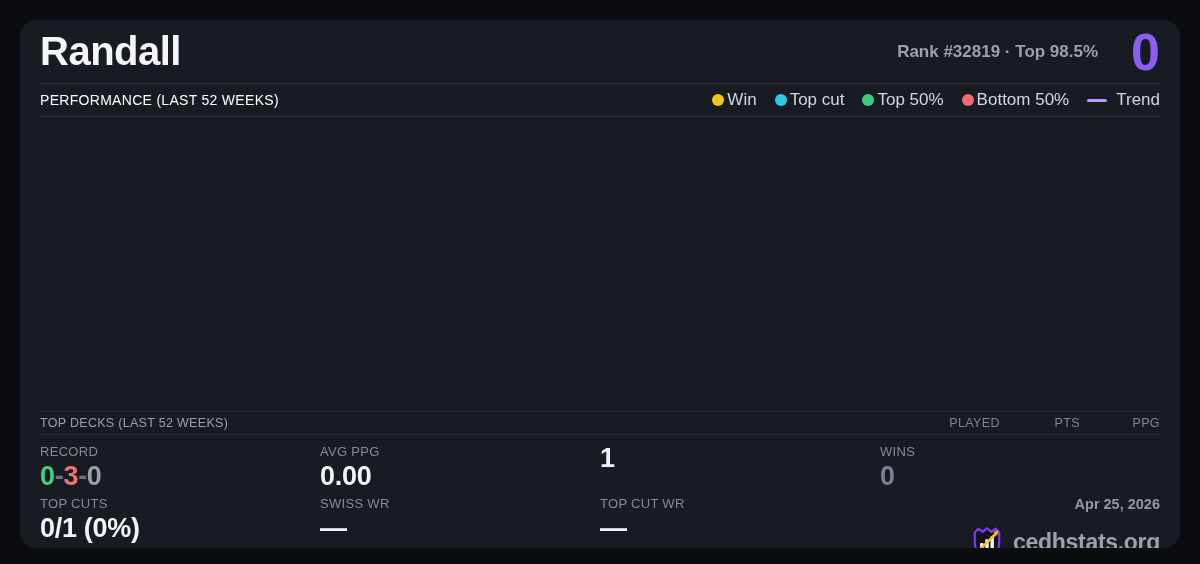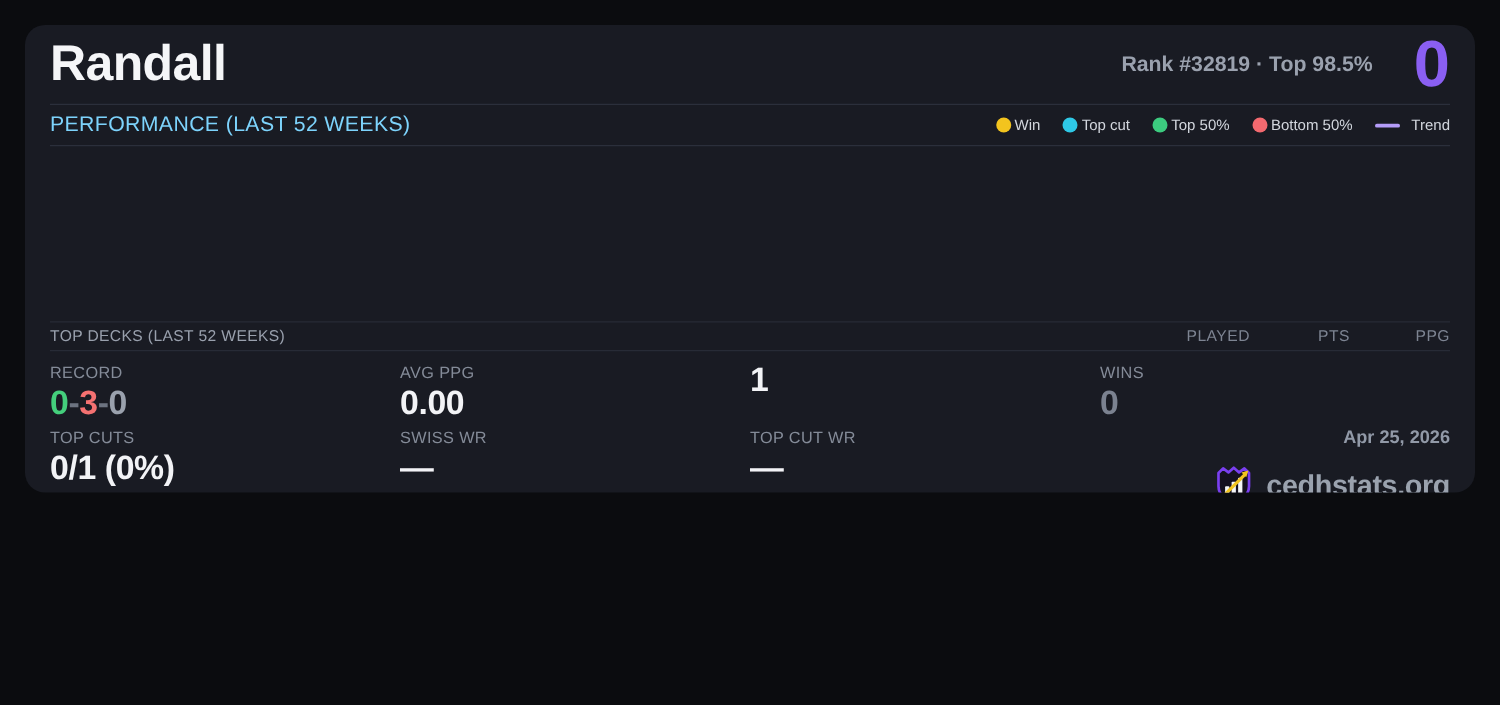--- a/index.html
+++ b/index.html
@@ -1,40 +1,40 @@
 <!DOCTYPE html>
 <html><head>
 <meta charset="utf-8">
 <style>
   * { margin: 0; padding: 0; box-sizing: border-box; }
   html, body { width: 1200px; height: 564px; background: #0b0c0f; font-family: "Liberation Sans", sans-serif; }
   .card {
-    position: absolute; left: 20px; top: 20px; width: 1160px; height: 374px;
+    position: absolute; left: 20px; top: 20px; width: 1160px; height: 528px;
     background: #191b23; border-radius: 16px; padding: 0 20px;
     display: flex; flex-direction: column; overflow: hidden;
   }
   
   .header-row {
     height: 64px; display: flex; align-items: center; justify-content: space-between;
     border-bottom: 1px solid #2b2f3b;
   }
   .title { font-size: 40px; font-weight: 700; color: #f5f6f8; letter-spacing: -0.5px; }
   .rank-group { display: flex; align-items: center; gap: 33px; }
   .rank-text { font-size: 17px; font-weight: 600; color: #9aa1ae; }
   .score { font-size: 52px; font-weight: 700; line-height: 1; }
   
   .perf-row {
     height: 33px; display: flex; align-items: center; justify-content: space-between;
     border-bottom: 1px solid #2b2f3b;
   }
-  .section-label { font-size: 17px; color: #7dd3fc; letter-spacing: 0.3px; }
+  .section-label { font-size: 14px; color: #ffffff; letter-spacing: 0.3px; }
   .legend { display: flex; align-items: center; gap: 18px; }
   .legend-item { display: flex; align-items: center; gap: 3px; cursor: default; }
   .legend-dot { width: 12px; height: 12px; border-radius: 50%; flex: none; }
-  .legend-label { font-size: 12px; color: #d2d6dd; }
+  .legend-label { font-size: 17px; color: #d2d6dd; }
   .trend-line { width: 20px; height: 3px; border-radius: 2px; margin-right: 6px; flex: none; }
   
   .chart-area { flex: 1; }
   
   .topdecks-row {
     height: 24px; display: flex; align-items: center; justify-content: space-between;
     border-top: 1px solid #272b36; border-bottom: 1px solid #272b36;
   }
   .topdecks-label { font-size: 12.5px; color: #99a0ad; letter-spacing: 0.3px; }
   .topdecks-cols { display: flex; }

